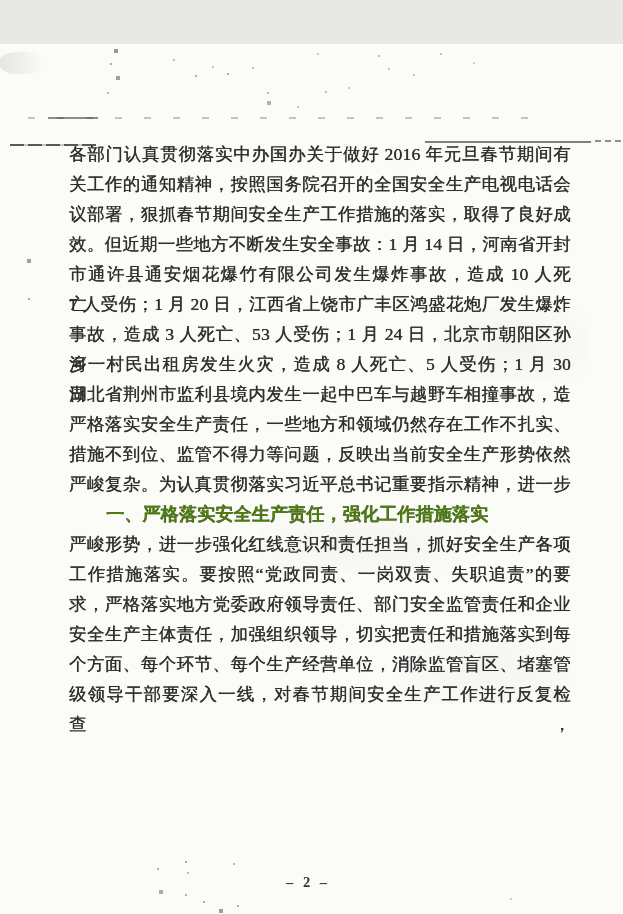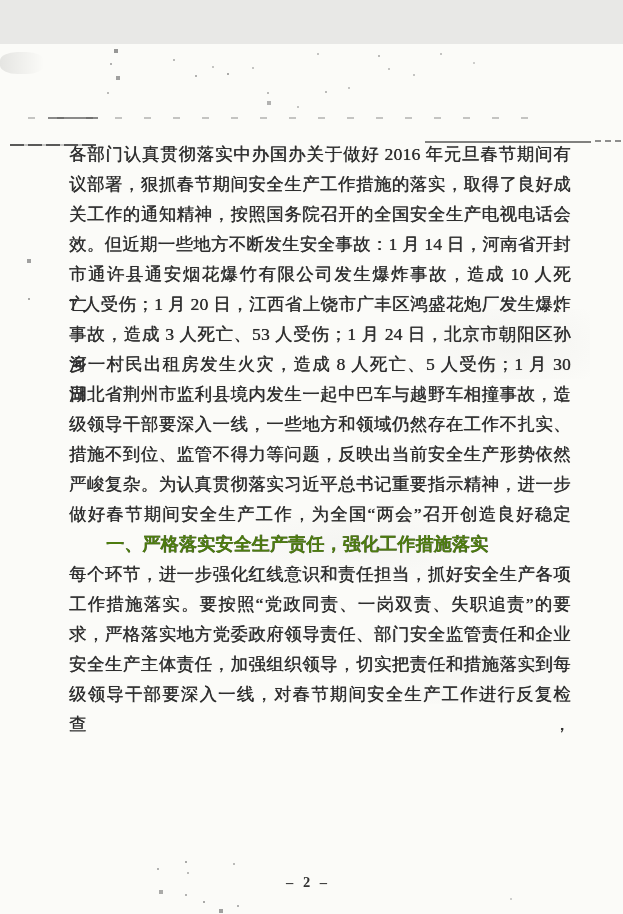--- a/index.html
+++ b/index.html
@@ -141,34 +141,34 @@
   <div class="artifact dashline-right2"></div>
   <div class="artifact ghost1"></div>
   <div class="artifact ghost2"></div>
   <div class="artifact ghost3"></div>
   <div class="artifact speckles"></div>
   <div class="artifact bottom-dash1"></div>
   <div class="artifact bottom-dash2"></div>
 
   <div class="text-block">
       <div class="line justify">各部门认真贯彻落实中办国办关于做好 2016 年元旦春节期间有</div>
+      <div class="line justify">关工作的通知精神，按照国务院召开的全国安全生产电视电话会</div>
       <div class="line justify">议部署，狠抓春节期间安全生产工作措施的落实，取得了良好成</div>
-      <div class="line justify">关工作的通知精神，按照国务院召开的全国安全生产电视电话会</div>
       <div class="line justify">效。但近期一些地方不断发生安全事故：1 月 14 日，河南省开封</div>
       <div class="line justify">市通许县通安烟花爆竹有限公司发生爆炸事故，造成 10 人死亡、</div>
       <div class="line justify">7 人受伤；1 月 20 日，江西省上饶市广丰区鸿盛花炮厂发生爆炸</div>
       <div class="line justify">事故，造成 3 人死亡、53 人受伤；1 月 24 日，北京市朝阳区孙河</div>
       <div class="line justify">乡一村民出租房发生火灾，造成 8 人死亡、5 人受伤；1 月 30 日，</div>
       <div class="line justify">湖北省荆州市监利县境内发生一起中巴车与越野车相撞事故，造</div>
-      <div class="line justify">级领导干部要深入一线，一些地方和领域仍然存在工作不扎实、</div>
+      <div class="line justify">严格落实安全生产责任，一些地方和领域仍然存在工作不扎实、</div>
       <div class="line justify">措施不到位、监管不得力等问题，反映出当前安全生产形势依然</div>
       <div class="line justify">严峻复杂。为认真贯彻落实习近平总书记重要指示精神，进一步</div>
-      <div class="line justify">做好春节期间安全生产工作，为全国“两会”召开创造良好稳定</div>
       <div class="line heading indent">一、严格落实安全生产责任，强化工作措施落实</div>
-      <div class="line justify">每个环节，进一步强化红线意识和责任担当，抓好安全生产各项</div>
+      <div class="line justify">严峻形势，进一步强化红线意识和责任担当，抓好安全生产各项</div>
       <div class="line justify">工作措施落实。要按照“党政同责、一岗双责、失职追责”的要</div>
       <div class="line justify">求，严格落实地方党委政府领导责任、部门安全监管责任和企业</div>
       <div class="line justify">安全生产主体责任，加强组织领导，切实把责任和措施落实到每</div>
+      <div class="line justify">个方面、每个环节、每个生产经营单位，消除监管盲区、堵塞管</div>
       <div class="line justify">级领导干部要深入一线，对春节期间安全生产工作进行反复检查，</div>
     </div>
 
   <div class="page-number">– 2 –</div>
 </div>
 
 </body></html>

